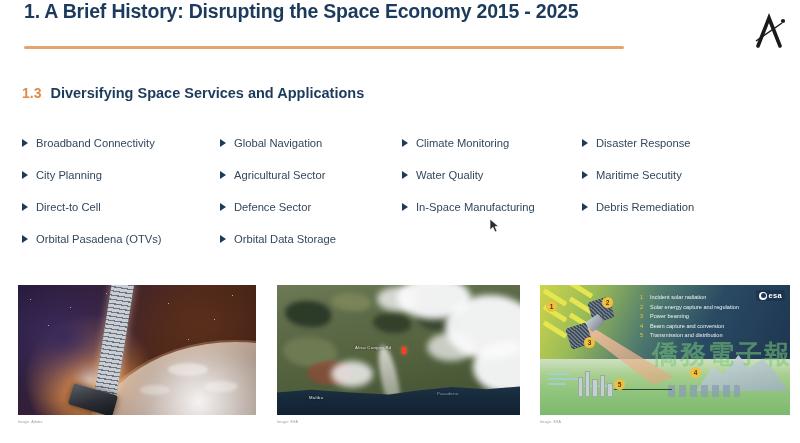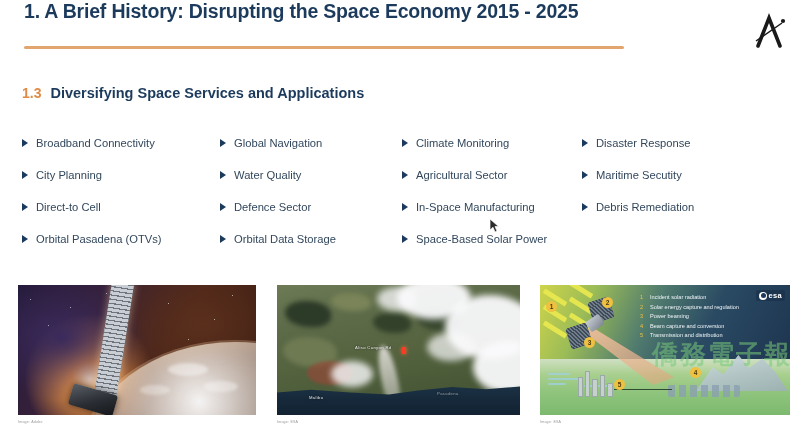--- a/index.html
+++ b/index.html
@@ -385,28 +385,28 @@
       <span class="bullet-marker"></span>
       <span>Disaster Response</span>
     </div>
 
     <div class="bullet-item">
       <span class="bullet-marker"></span>
       <span>City Planning</span>
     </div>
     <div class="bullet-item">
       <span class="bullet-marker"></span>
+      <span>Agricultural Sector</span>
+    </div>
+    <div class="bullet-item">
+      <span class="bullet-marker"></span>
       <span>Water Quality</span>
     </div>
     <div class="bullet-item">
       <span class="bullet-marker"></span>
-      <span>Agricultural Sector</span>
-    </div>
-    <div class="bullet-item">
-      <span class="bullet-marker"></span>
       <span>Maritime Secutity</span>
     </div>
 
     <div class="bullet-item">
       <span class="bullet-marker"></span>
       <span>Direct-to Cell</span>
     </div>
     <div class="bullet-item">
       <span class="bullet-marker"></span>
       <span>Defence Sector</span>
@@ -420,24 +420,20 @@
       <span class="bullet-marker"></span>
       <span>Debris Remediation</span>
     </div>
     <div class="bullet-item">
       <span class="bullet-marker"></span>
       <span>Orbital Pasadena (OTVs)</span>
     </div>
     <div class="bullet-item">
       <span class="bullet-marker"></span>
       <span>Orbital Data Storage</span>
-    </div>
-    <div class="bullet-item">
-      <span class="bullet-marker"></span>
-      <span>Space-Based Solar Power</span>
     </div>
   </div>
 
   <figure class="figure" id="figure-satellite">
     <div class="frame">
       <div class="space-bg"></div>
       <div class="star" style="left:12px;  top:14px;"></div>
       <div class="star" style="left:30px;  top:40px;"></div>
       <div class="star" style="left:52px;  top:22px;"></div>
       <div class="star" style="left:150px; top:18px;"></div>

